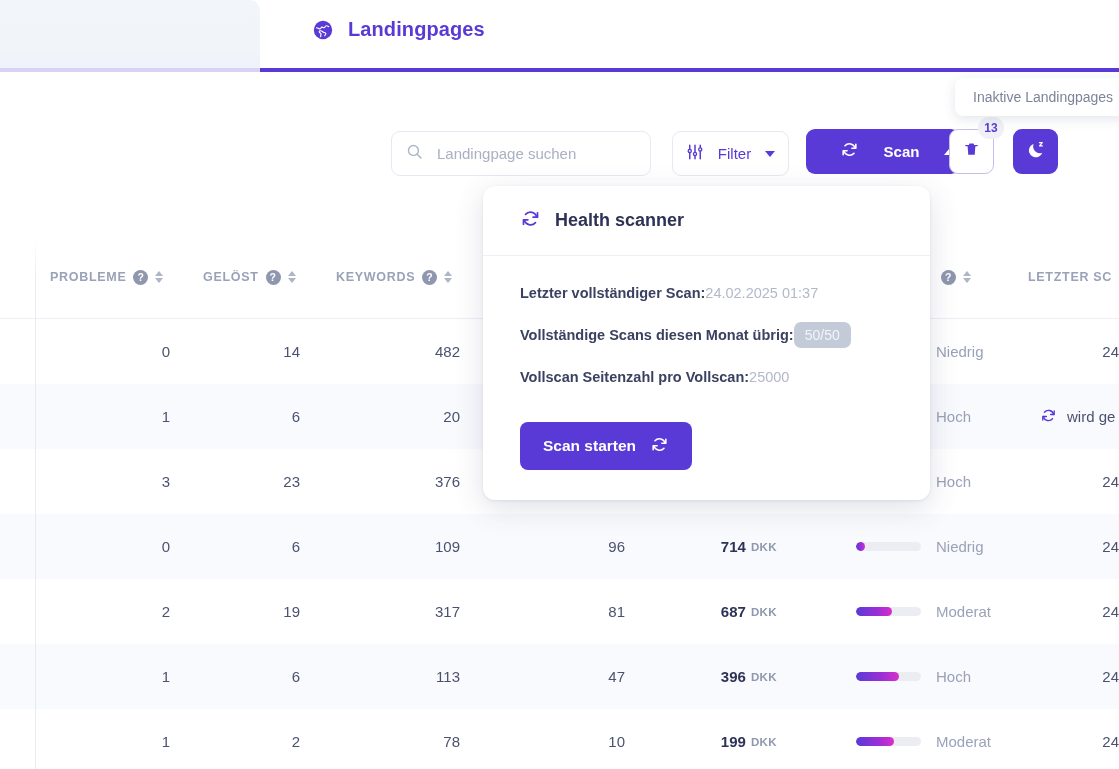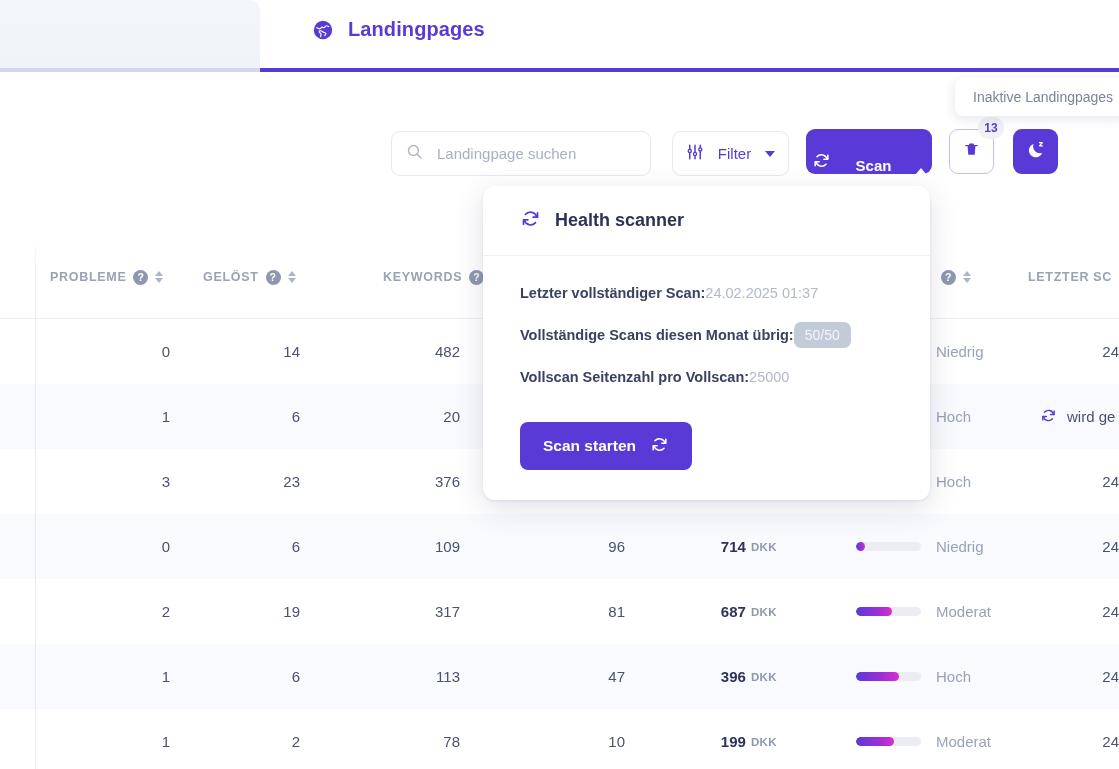--- a/index.html
+++ b/index.html
@@ -155,25 +155,26 @@
   }
 
   .scan-btn {
     position: absolute;
     left: 806px; top: 129px;
     width: 126px;
     height: 45px;
     background: #5a3ad6;
     border-radius: 9px;
     display: flex;
-    align-items: flex-end;
+    align-items: center;
     justify-content: center;
     gap: 25px;
     cursor: pointer;
     z-index: 30;
+    padding-left: 28px;
   }
   .scan-btn-label {
     font-size: 15px;
     font-weight: 700;
     color: #fff;
   }
 
   .trash-btn {
     position: absolute;
     left: 949px; top: 129px;
@@ -482,21 +483,21 @@
 
     <div class="th" style="left:203px;">
       <span>GELÖST</span>
       <span class="qmark">?</span>
       <span class="sorter">
           <i class="up"></i>
           <i class="dn"></i>
         </span>
     </div>
 
-    <div class="th" style="left:336px;margin-left:47px;">
+    <div class="th" style="left:336px;">
       <span>KEYWORDS</span>
       <span class="qmark">?</span>
       <span class="sorter">
           <i class="up"></i>
           <i class="dn"></i>
         </span>
     </div>
 
     <div class="th" style="left:941px;">
       <span class="qmark">?</span>

